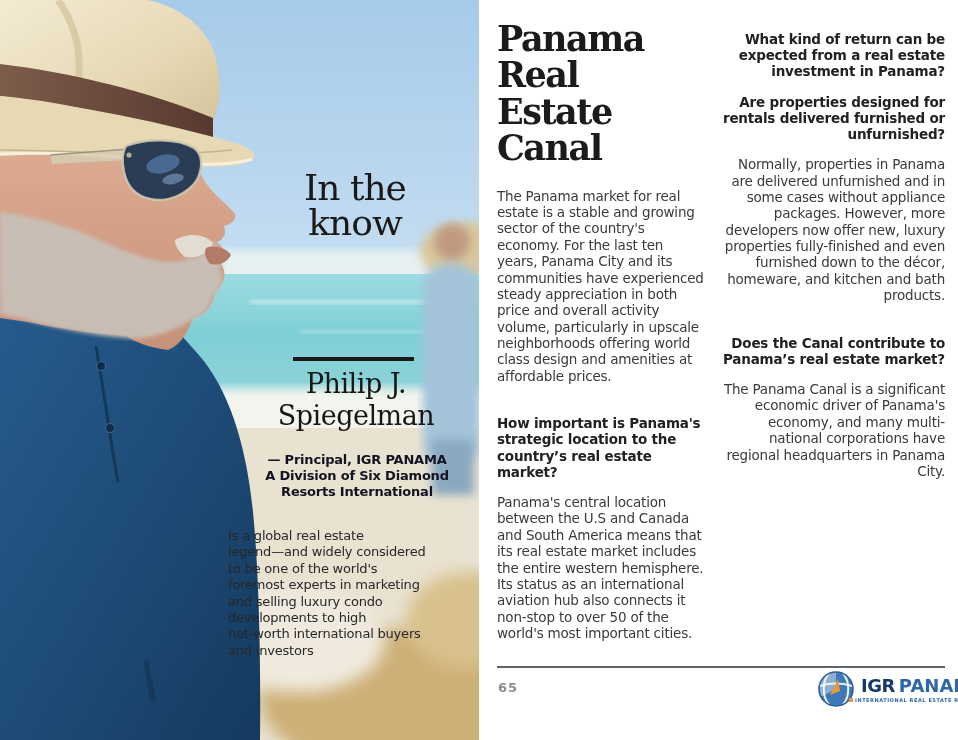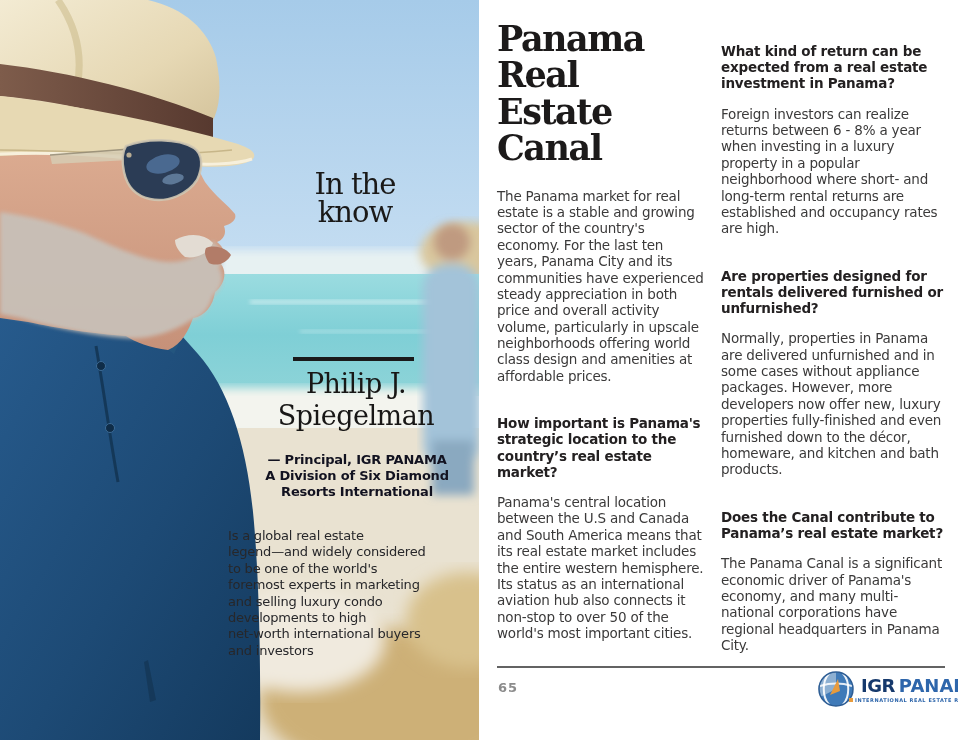--- a/index.html
+++ b/index.html
@@ -8,21 +8,21 @@
     position:relative; width:958px; height:740px; background:#ffffff;
     font-family:"DejaVu Sans", sans-serif; overflow:hidden;
   }
 
   
   .photo-page { position:absolute; left:0; top:0; width:479px; height:740px; overflow:hidden; }
   .photo-svg { position:absolute; left:0; top:0; width:479px; height:740px; display:block; }
 
   .overlay-heading {
     position:absolute; left:248px; top:170px; width:214px; text-align:center;
-    font-family:"DejaVu Serif", serif; font-size:29px; line-height:0.98;
+    font-family:"DejaVu Serif", serif; font-size:36px; line-height:0.98;
     letter-spacing:-1px; color:#1a1918; white-space:pre-line; font-weight:500;
   }
   .overlay-divider { position:absolute; left:293px; top:357px; width:121px; height:4px; background:#1a1a1a; }
   .overlay-name {
     position:absolute; left:250px; top:368px; width:212px; text-align:center;
     font-family:"DejaVu Serif", serif; font-size:27px; line-height:1.17;
     letter-spacing:-0.5px; color:#181716; white-space:pre-line;
   }
   .overlay-role {
     position:absolute; left:244px; top:452px; width:226px; text-align:center;
@@ -32,21 +32,21 @@
   .overlay-bio {
     position:absolute; left:228px; top:528px; width:256px; text-align:left;
     font-size:13px; line-height:1.26; color:#27272a; white-space:pre-line;
     letter-spacing:-0.2px;
   }
 
   
   .content-page { position:absolute; left:497px; top:0; width:448px; height:740px; }
   .col { position:absolute; top:0; }
   .col-1 { left:0; width:209px; }
-  .col-2 { left:224px; width:224px; padding-top:43px; }
+  .col-2 { left:224px; width:224px; padding-top:31px;text-align:right; }
 
   .page-title {
     font-family:"DejaVu Serif", serif; font-size:35px; line-height:1.04;
     letter-spacing:-1.5px; color:#1c1a1a; margin:21px 0 21px 0; white-space:pre-line;
   }
   .faq-q {
     font-size:13.5px; font-weight:bold; line-height:1.2; color:#232021;
     margin:0 0 14px 0; letter-spacing:-0.2px;
   }
   .faq-a {
@@ -219,21 +219,20 @@
       </div>
       <div>
         <div class="faq-q">How important is Panama's strategic location to the country’s real estate market?</div>
         <div class="faq-a">Panama's central location between the U.S and Canada and South America means that its real estate market includes the entire western hemisphere. Its status as an international aviation hub also connects it non-stop to over 50 of the world's most important cities.</div>
       </div>
     </div>
 
     <div class="col col-2">
       <div>
         <div class="faq-q">What kind of return can be expected from a real estate investment in Panama?</div>
-        <div class="faq-a">Foreign investors can realize returns between 6 - 8% a year when investing in a luxury property in a popular neighborhood where short- and long-term rental returns are established and occupancy rates are high.</div>
       </div>
       <div>
         <div class="faq-q">Are properties designed for rentals delivered furnished or unfurnished?</div>
         <div class="faq-a">Normally, properties in Panama are delivered unfurnished and in some cases without appliance packages. However, more developers now offer new, luxury properties fully-finished and even furnished down to the décor, homeware, and kitchen and bath products.</div>
       </div>
       <div>
         <div class="faq-q">Does the Canal contribute to Panama’s real estate market?</div>
         <div class="faq-a">The Panama Canal is a significant economic driver of Panama's economy, and many multi-national corporations have regional headquarters in Panama City.</div>
       </div>
     </div>

